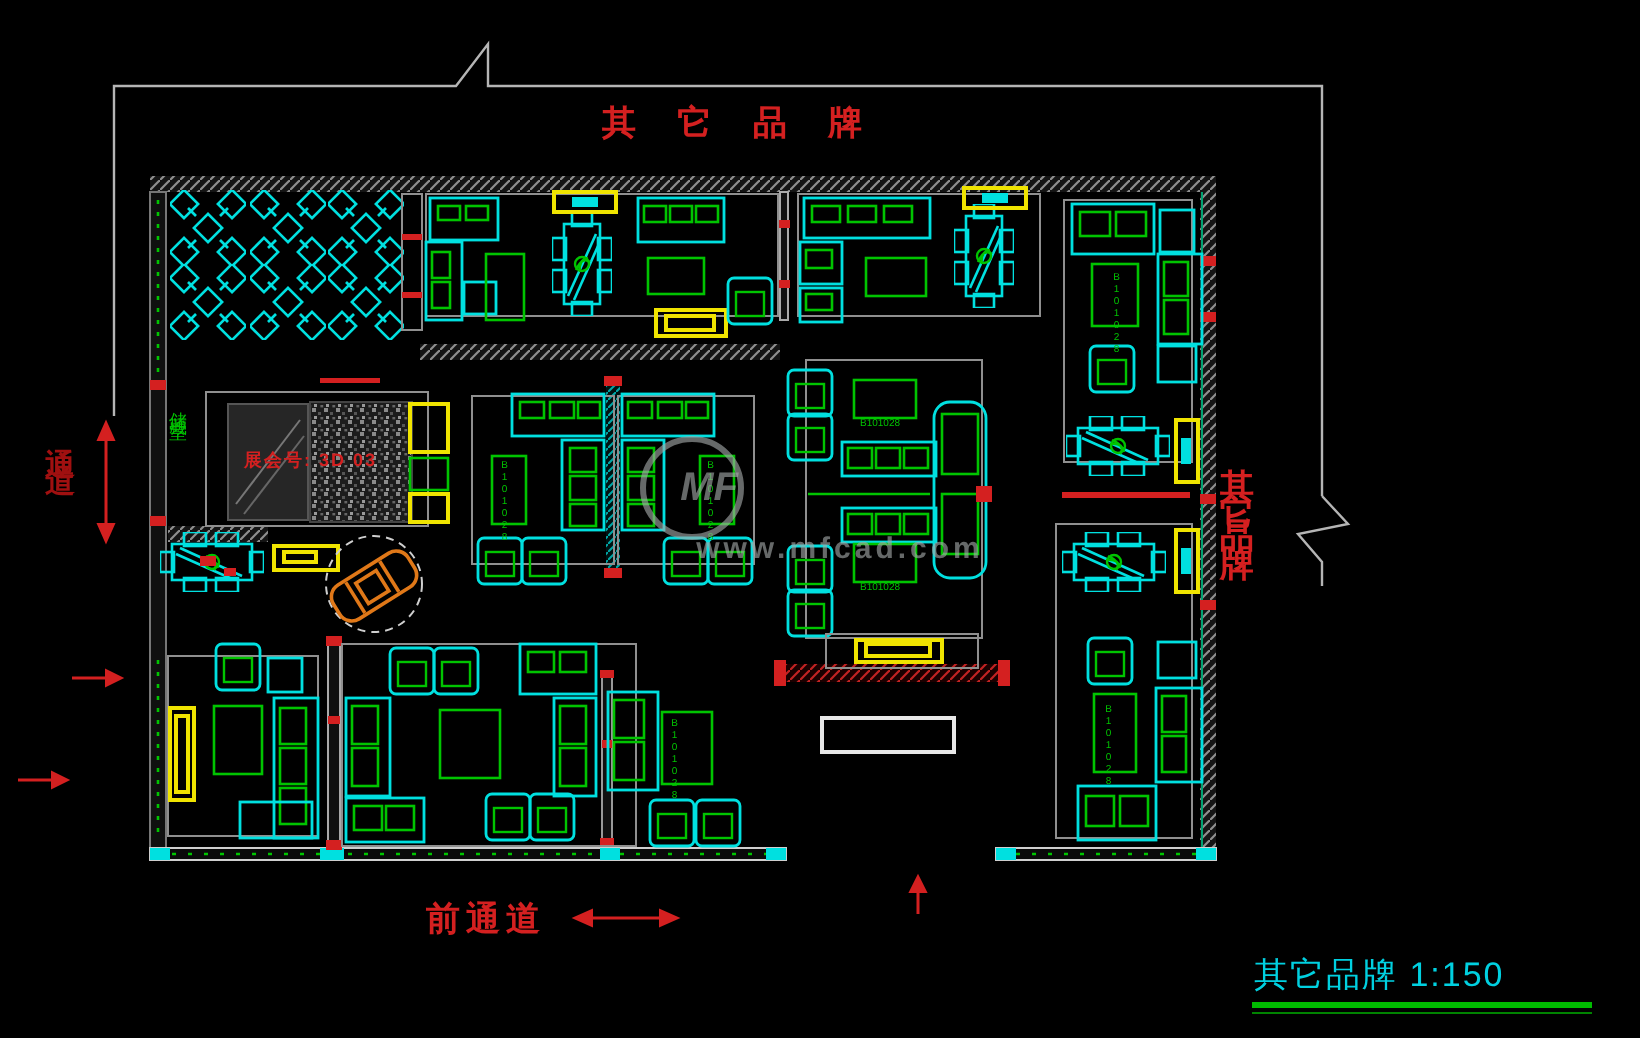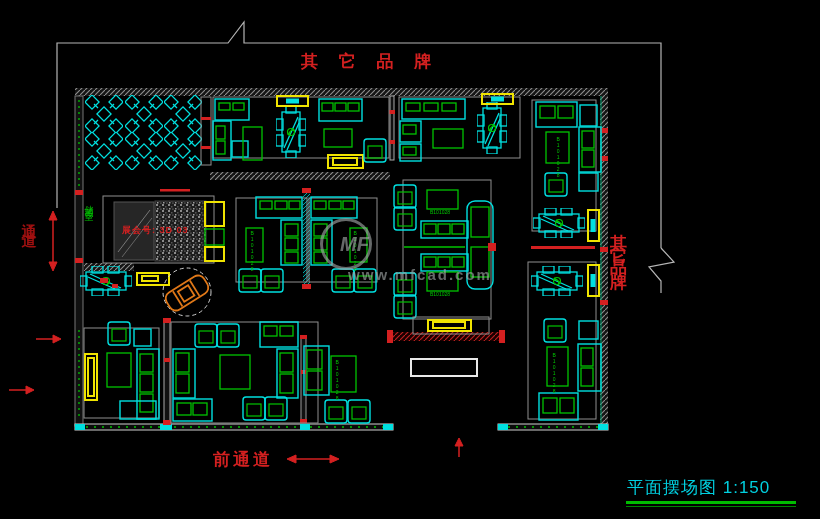--- a/index.html
+++ b/index.html
@@ -389,21 +389,21 @@
     <polygon points="455,446 463,446 459,438"></polygon>
   </g>
 </svg>
 
 <div class="lbl top-brand">其 它 品 牌</div>
 <div class="lbl v right-brand">其它品牌</div>
 <div class="lbl v left-aisle">通道</div>
 <div class="lbl front-aisle">前通道</div>
 <div class="lbl v storage">储藏室</div>
 <div class="lbl booth">展会号: 3D 03</div>
-<div class="lbl title">平面摆场图 1:150</div>
+<div class="lbl title">其它品牌 1:150</div>
 <div class="uline1"></div>
 <div class="uline2"></div>
 
 <div class="code v" style="left:249px;top:230px;">B101028</div>
 <div class="code v" style="left:352px;top:230px;">B101028</div>
 <div class="code" style="left:430px;top:210px;">B101028</div>
 <div class="code" style="left:430px;top:292px;">B101028</div>
 <div class="code v" style="left:555px;top:136px;">B101028</div>
 <div class="code v" style="left:551px;top:352px;">B101028</div>
 <div class="code v" style="left:334px;top:359px;">B101028</div>

